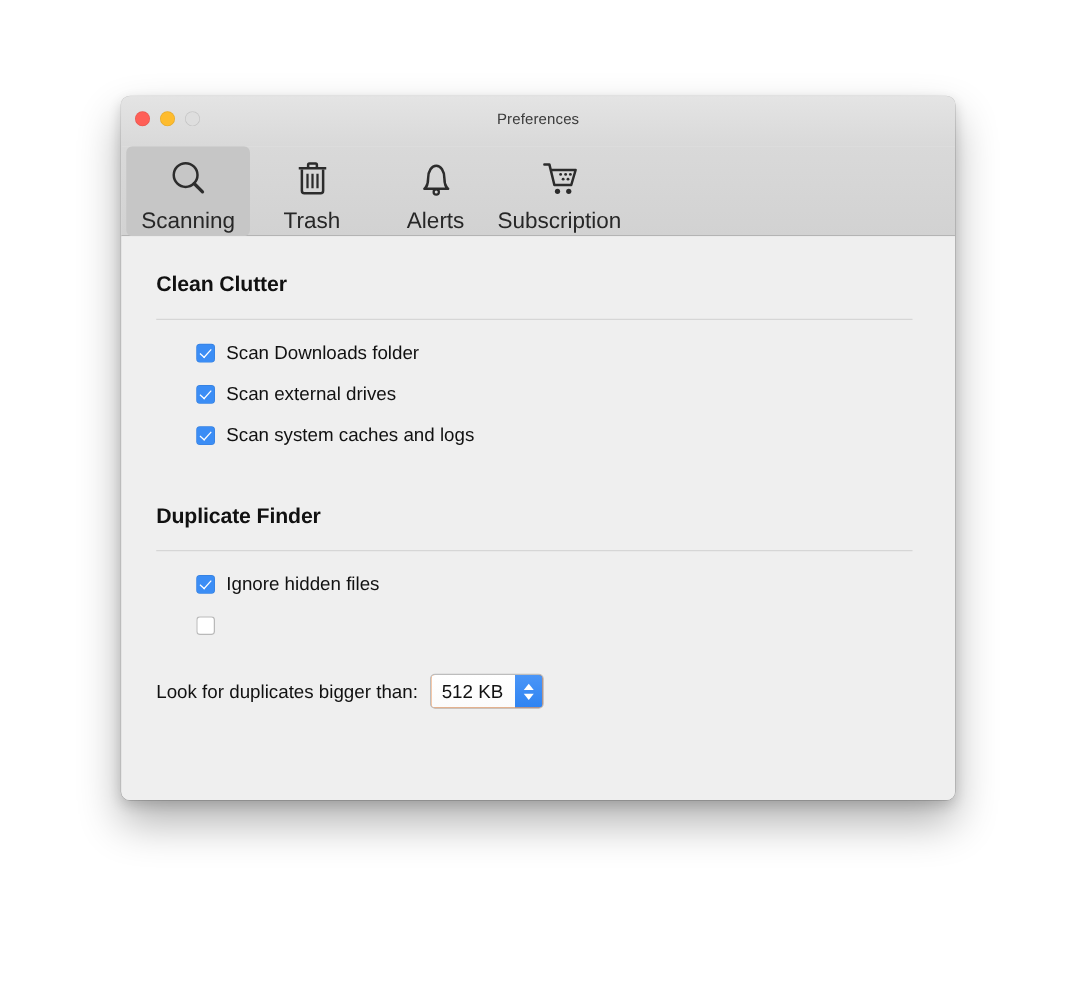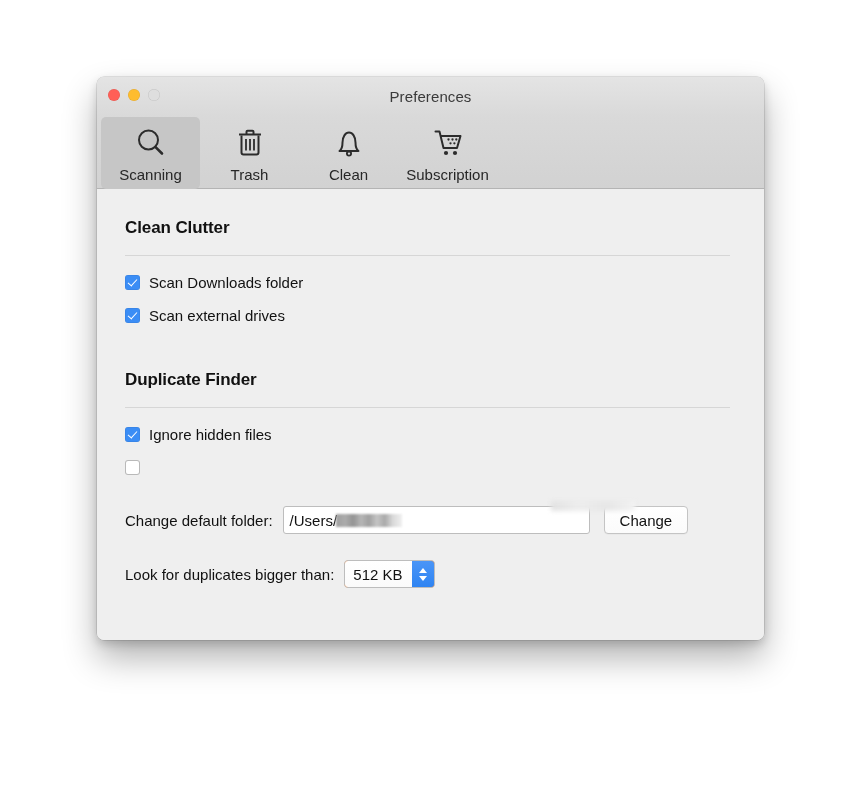--- a/index.html
+++ b/index.html
@@ -49,21 +49,21 @@
     border-radius: 50%;
   }
   .light.red    { background: #ff5f57; box-shadow: inset 0 0 0 0.5px rgba(0,0,0,0.10); }
   .light.yellow { background: #febc2e; box-shadow: inset 0 0 0 0.5px rgba(0,0,0,0.10); }
   .light.grey   { background: #dedede; box-shadow: inset 0 0 0 0.5px rgba(0,0,0,0.12); }
 
   .win-title {
     position: absolute;
     top: 11px; left: 0; right: 0;
     text-align: center;
-    font-size: 15px;
+    font-size: 12px;
     color: #3a3a3a;
     letter-spacing: 0.1px;
   }
 
   
   .toolbar {
     height: 72px;
     background: linear-gradient(to bottom, #d9d9d9 0%, #d2d2d2 100%);
     border-bottom: 1px solid #b4b4b4;
     display: flex;
@@ -85,21 +85,21 @@
   .tb-item.selected {
     background: #c6c6c6;
   }
   .tb-icon {
     height: 40px;
     display: flex;
     align-items: center;
     justify-content: center;
   }
   .tb-label {
-    font-size: 15px;
+    font-size: 18px;
     color: #272727;
     margin-top: 3px;
     white-space: nowrap;
   }
 
   
   .content {
     flex: 1;
     background: #efefef;
     padding: 29px 30px 0 28px;
@@ -118,20 +118,21 @@
     margin-top: 17px;
     margin-right: 4px;
   }
 
   .checklist { margin-top: 14px; }
   .check-row {
     display: flex;
     align-items: center;
     height: 25px;
     margin-bottom: 8px;
+    margin-left: 32px;
   }
   .checkbox {
     width: 15px; height: 15px;
     border-radius: 3px;
     flex: none;
     margin-right: 9px;
     position: relative;
   }
   .checkbox.on {
     background: #3b8df5;
@@ -299,21 +300,21 @@
       <div class="tb-label">Trash</div>
     </div>
 
     <div class="tb-item">
       <div class="tb-icon">
         <svg width="36" height="36" viewBox="0 0 36 36">
           <path d="M8.5 26 C8.5 26 11.5 24 11.5 17.5 C11.5 11.8 14.4 7.5 18 7.5 C21.6 7.5 24.5 11.8 24.5 17.5 C24.5 24 27.5 26 27.5 26 Z" fill="none" stroke="#2c2c2c" stroke-width="2" stroke-linejoin="round"></path>
           <circle cx="18" cy="28.6" r="2.1" fill="none" stroke="#2c2c2c" stroke-width="1.8"></circle>
         </svg>
       </div>
-      <div class="tb-label">Clean</div>
+      <div class="tb-label">Alerts</div>
     </div>
 
 
     <div class="tb-item">
       <div class="tb-icon">
         <svg width="36" height="36" viewBox="0 0 36 36">
           <path d="M5.5 6.5 L9.5 6.5 L13.5 23 L27 23 L30.5 11 L11 11" fill="none" stroke="#2c2c2c" stroke-width="2" stroke-linecap="round" stroke-linejoin="round"></path>
           <circle cx="16" cy="28" r="2.1" fill="#2c2c2c"></circle>
           <circle cx="25" cy="28" r="2.1" fill="#2c2c2c"></circle>
           <circle cx="18.5" cy="14.5" r="1.15" fill="#2c2c2c"></circle>
@@ -338,20 +339,24 @@
         <div class="check-row">
           <div class="checkbox on"></div>
           <div class="check-label">Scan Downloads folder</div>
         </div>
 
         <div class="check-row">
           <div class="checkbox on"></div>
           <div class="check-label">Scan external drives</div>
         </div>
 
+        <div class="check-row">
+          <div class="checkbox on"></div>
+          <div class="check-label">Scan system caches and logs</div>
+        </div>
 
       </div>
     </div>
 
     <div class="gap"></div>
 
     <div>
       <div class="section-title">Duplicate Finder</div>
       <div class="separator"></div>
       <div class="checklist">
@@ -360,31 +365,20 @@
           <div class="checkbox on"></div>
           <div class="check-label">Ignore hidden files</div>
         </div>
 
         <div class="check-row">
           <div class="checkbox off"></div>
         </div>
 
       </div>
 
-      <div class="field-row">
-        <div class="field-label">Change default folder:</div>
-        <div class="tf-wrap">
-          <div class="redaction-top"></div>
-          <div class="text-field">
-            <span class="field-text">/Users/</span>
-            <span class="redaction"></span>
-          </div>
-        </div>
-        <div class="btn">Change</div>
-      </div>
 
       <div class="field-row">
         <div class="field-label">Look for duplicates bigger than:</div>
         <div class="stepper">
           <div class="stepper-value">512 KB</div>
           <div class="stepper-arrows">
             <div class="arrow up"></div>
             <div class="arrow down"></div>
           </div>
         </div>

